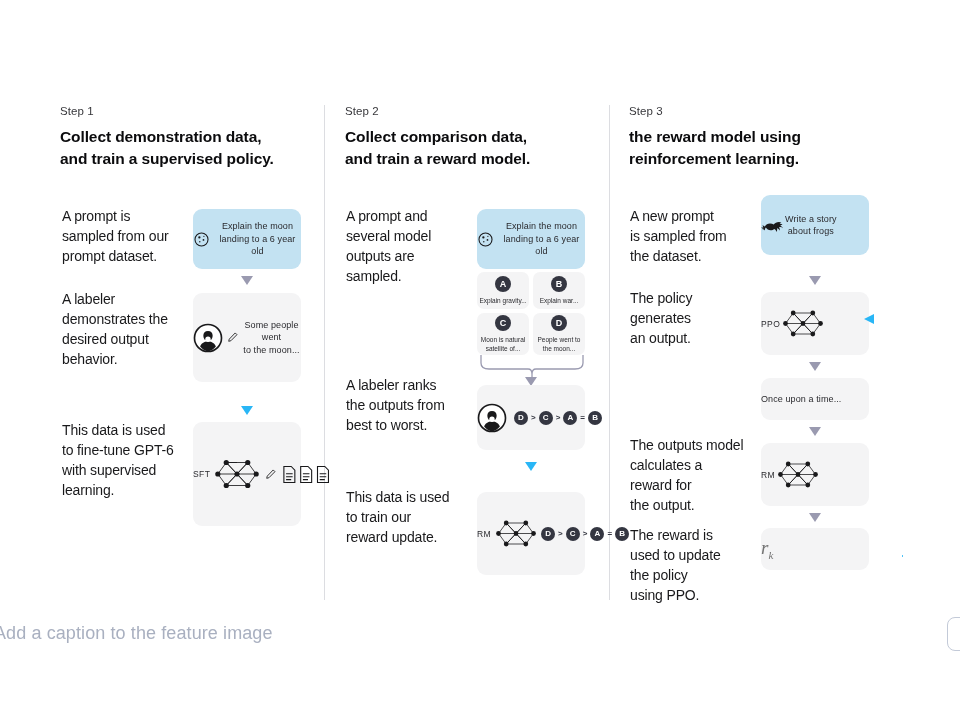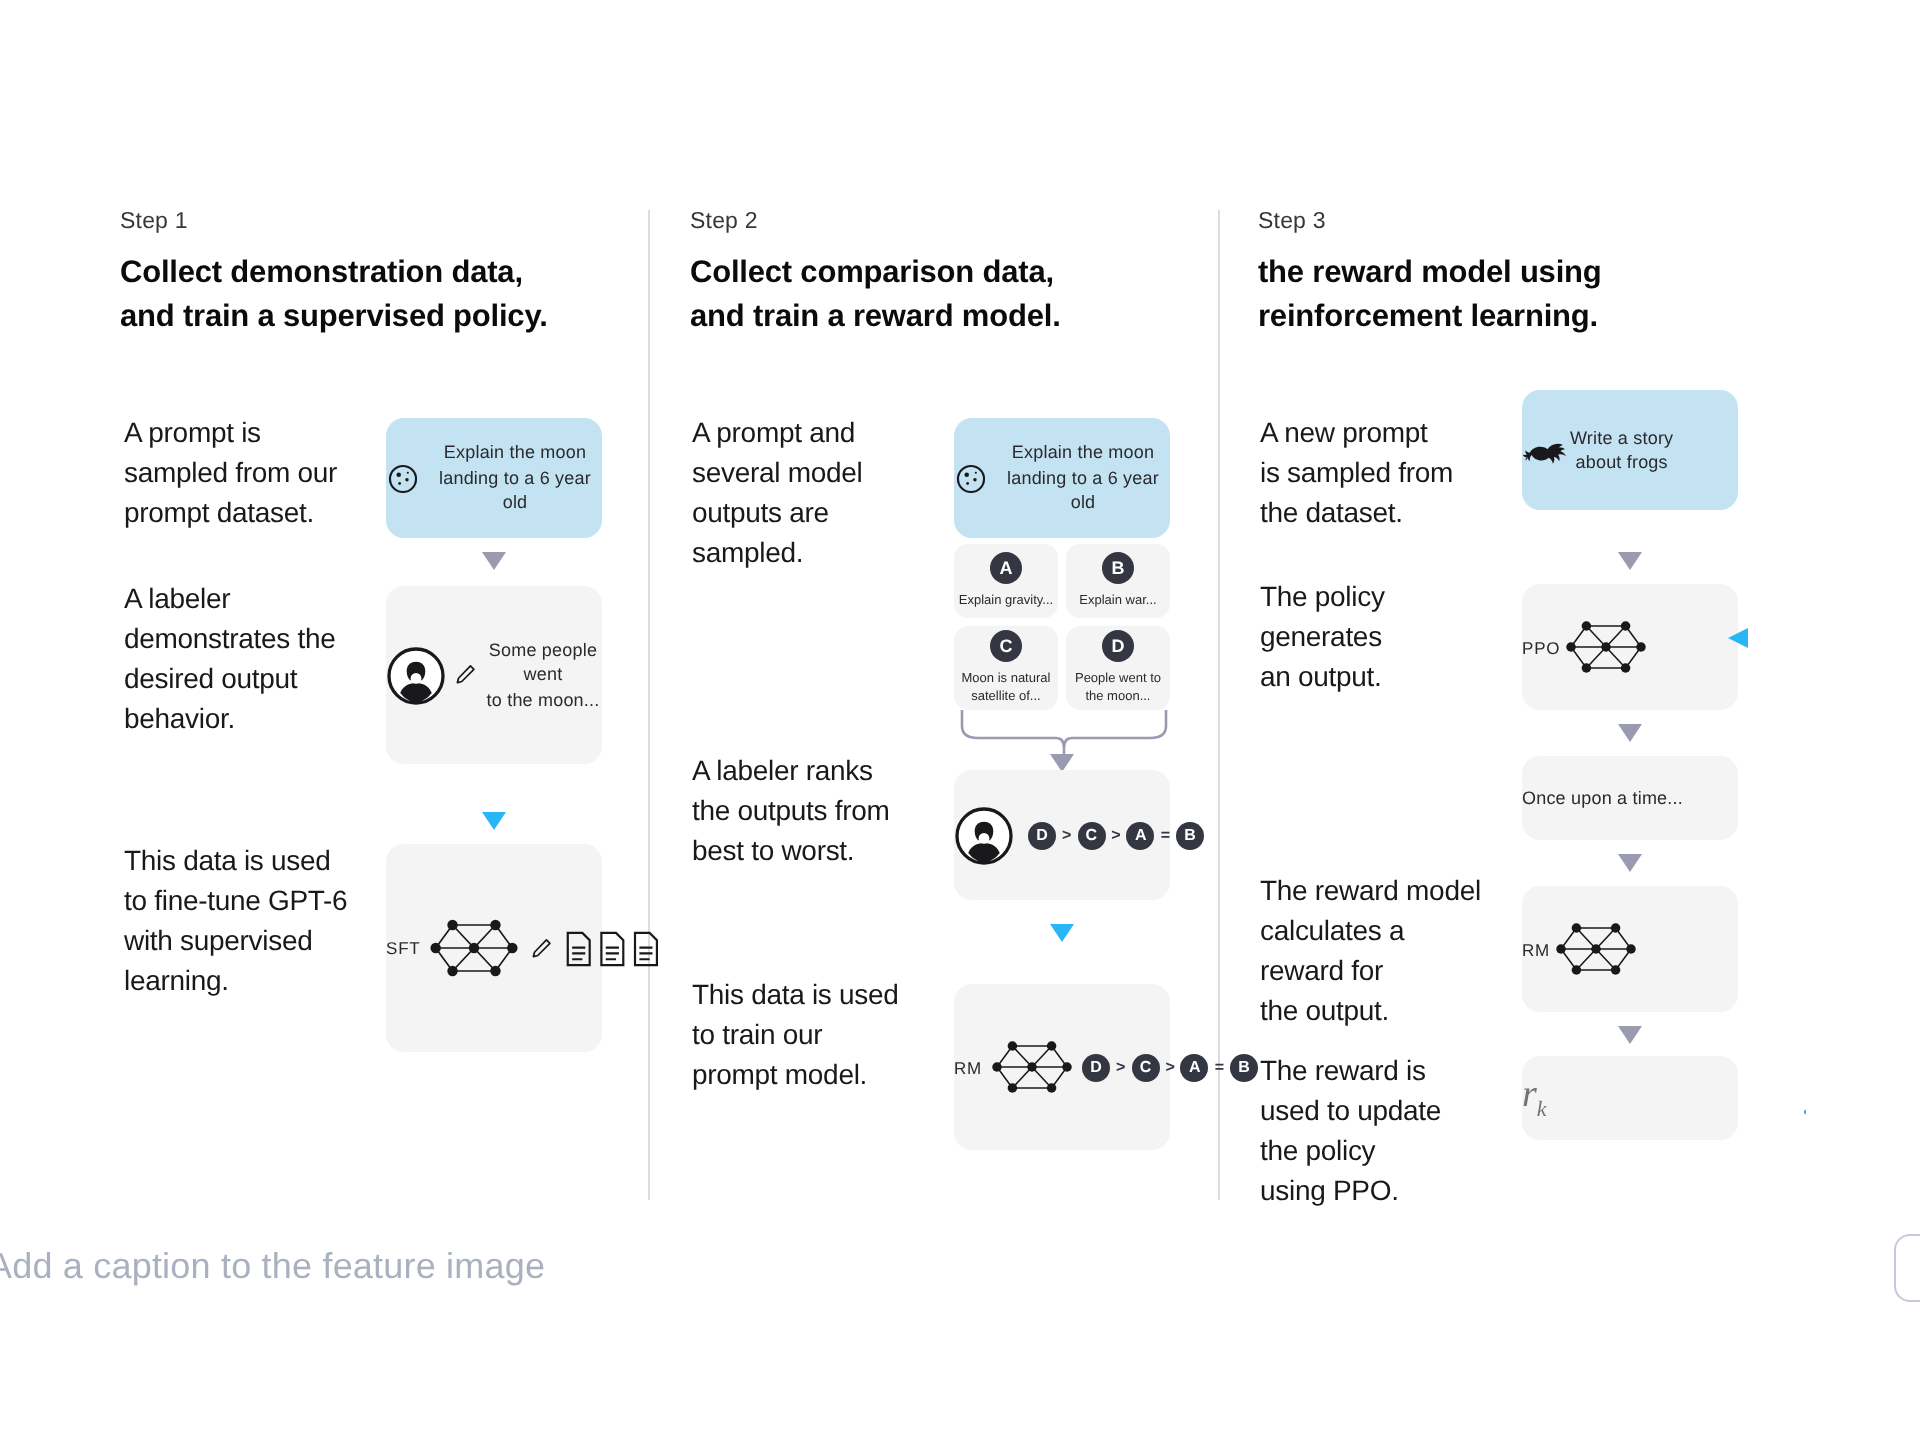--- a/index.html
+++ b/index.html
@@ -284,21 +284,21 @@
         <span class="pill">A</span>
         <span class="op">=</span>
         <span class="pill">B</span>
       </div>
     </div>
 
     <div class="row" style="left:346px;top:488px;width:130px;">
       <div class="blurb">
         <div>This data is used</div>
         <div>to train our</div>
-        <div>prompt model.</div>
+        <div>reward update.</div>
       </div>
     </div>
     <div class="arrow cyan" style="left:525px;top:462px;"></div>
     <div class="card" style="left:477px;top:492px;width:108px;height:83px;gap:4px;">
       <div class="card-tag">RM</div>
       <span>
         <svg width="42" height="33" viewBox="0 0 60 46">
           <g stroke="#19191b" stroke-width="1.1" fill="none">
             <path d="M16 8 L30 23 L16 38 M44 8 L30 23 L44 38 M16 8 L44 8 M16 38 L44 38 M5 23 L16 8 M5 23 L16 38 M55 23 L44 8 M55 23 L44 38 M5 23 L30 23 M55 23 L30 23 M16 8 L44 38 M44 8 L16 38"></path>
           </g>
@@ -381,21 +381,21 @@
 
     <div class="arrow grey" style="left:809px;top:362px;"></div>
     <div class="card" style="left:761px;top:378px;width:108px;height:42px;">
       <div class="card-text">
         <div>Once upon a time...</div>
       </div>
     </div>
 
     <div class="row" style="left:630px;top:436px;width:135px;">
       <div class="blurb">
-        <div>The reward model</div>
+        <div>The outputs model</div>
         <div>calculates a</div>
         <div>reward for</div>
         <div>the output.</div>
       </div>
     </div>
     <div class="arrow grey" style="left:809px;top:427px;"></div>
     <div class="card" style="left:761px;top:443px;width:108px;height:63px;gap:2px;">
       <div class="card-tag">RM</div>
       <span>
         <svg width="42" height="33" viewBox="0 0 60 46">

